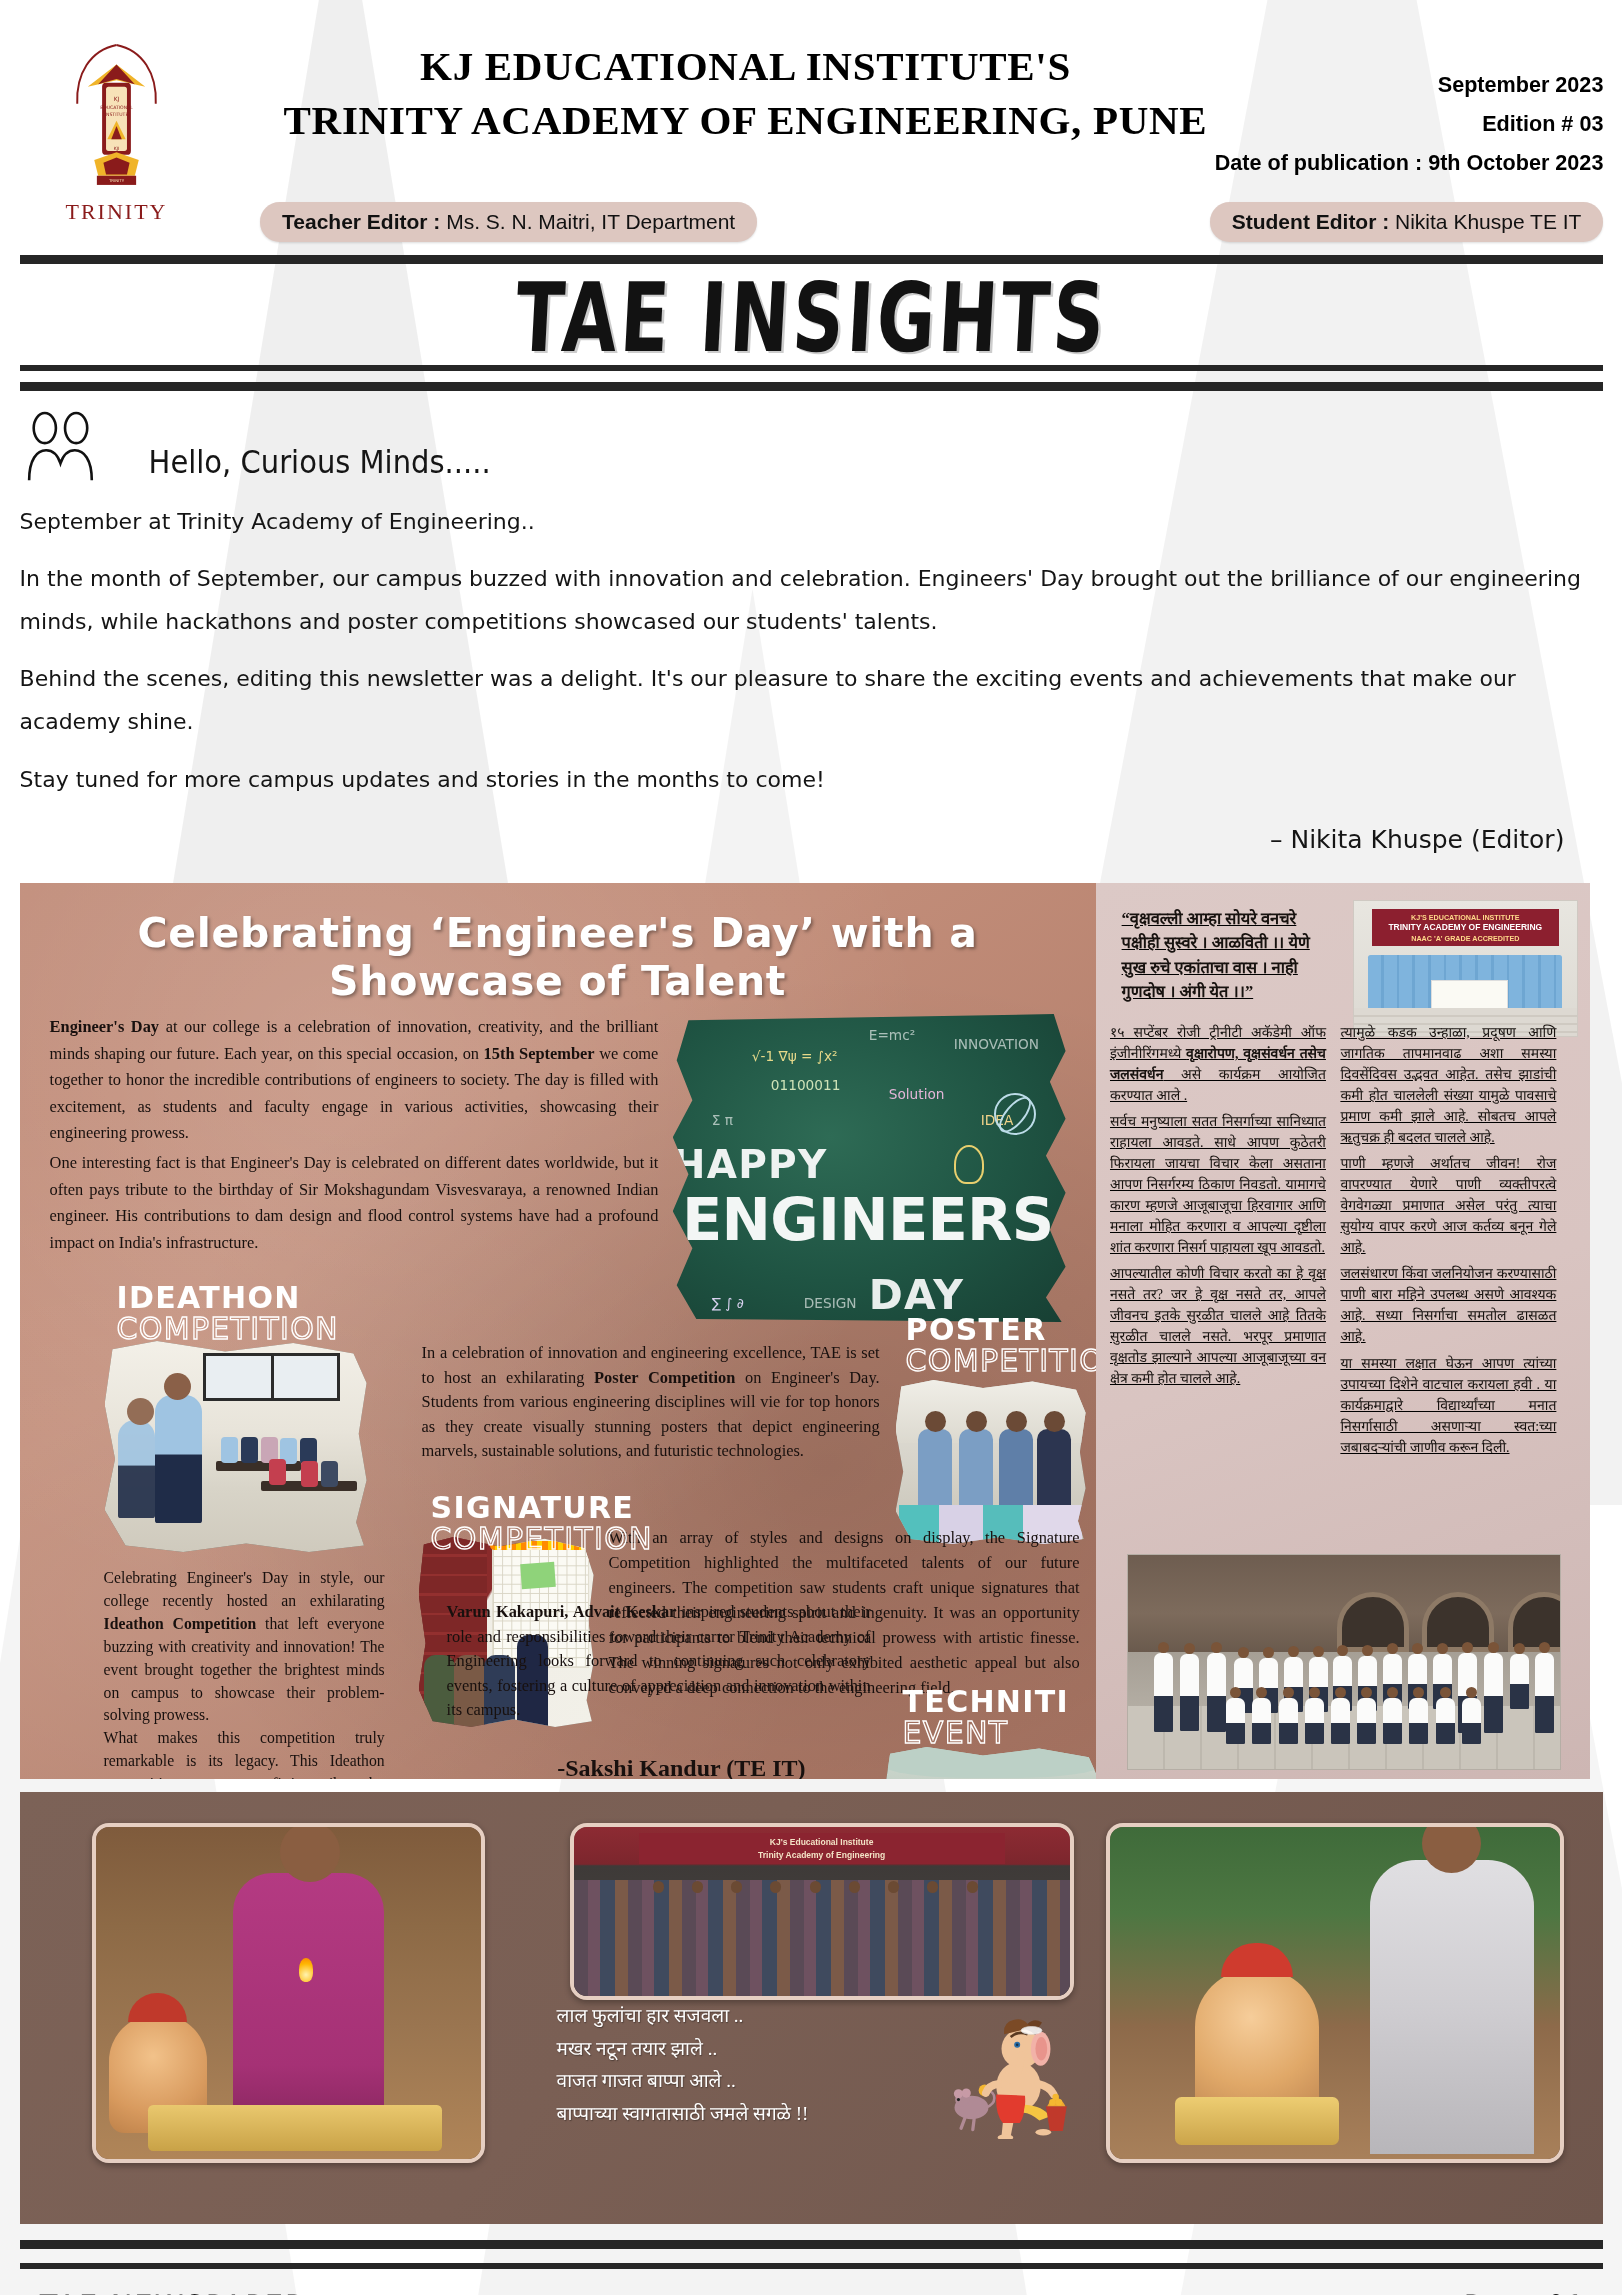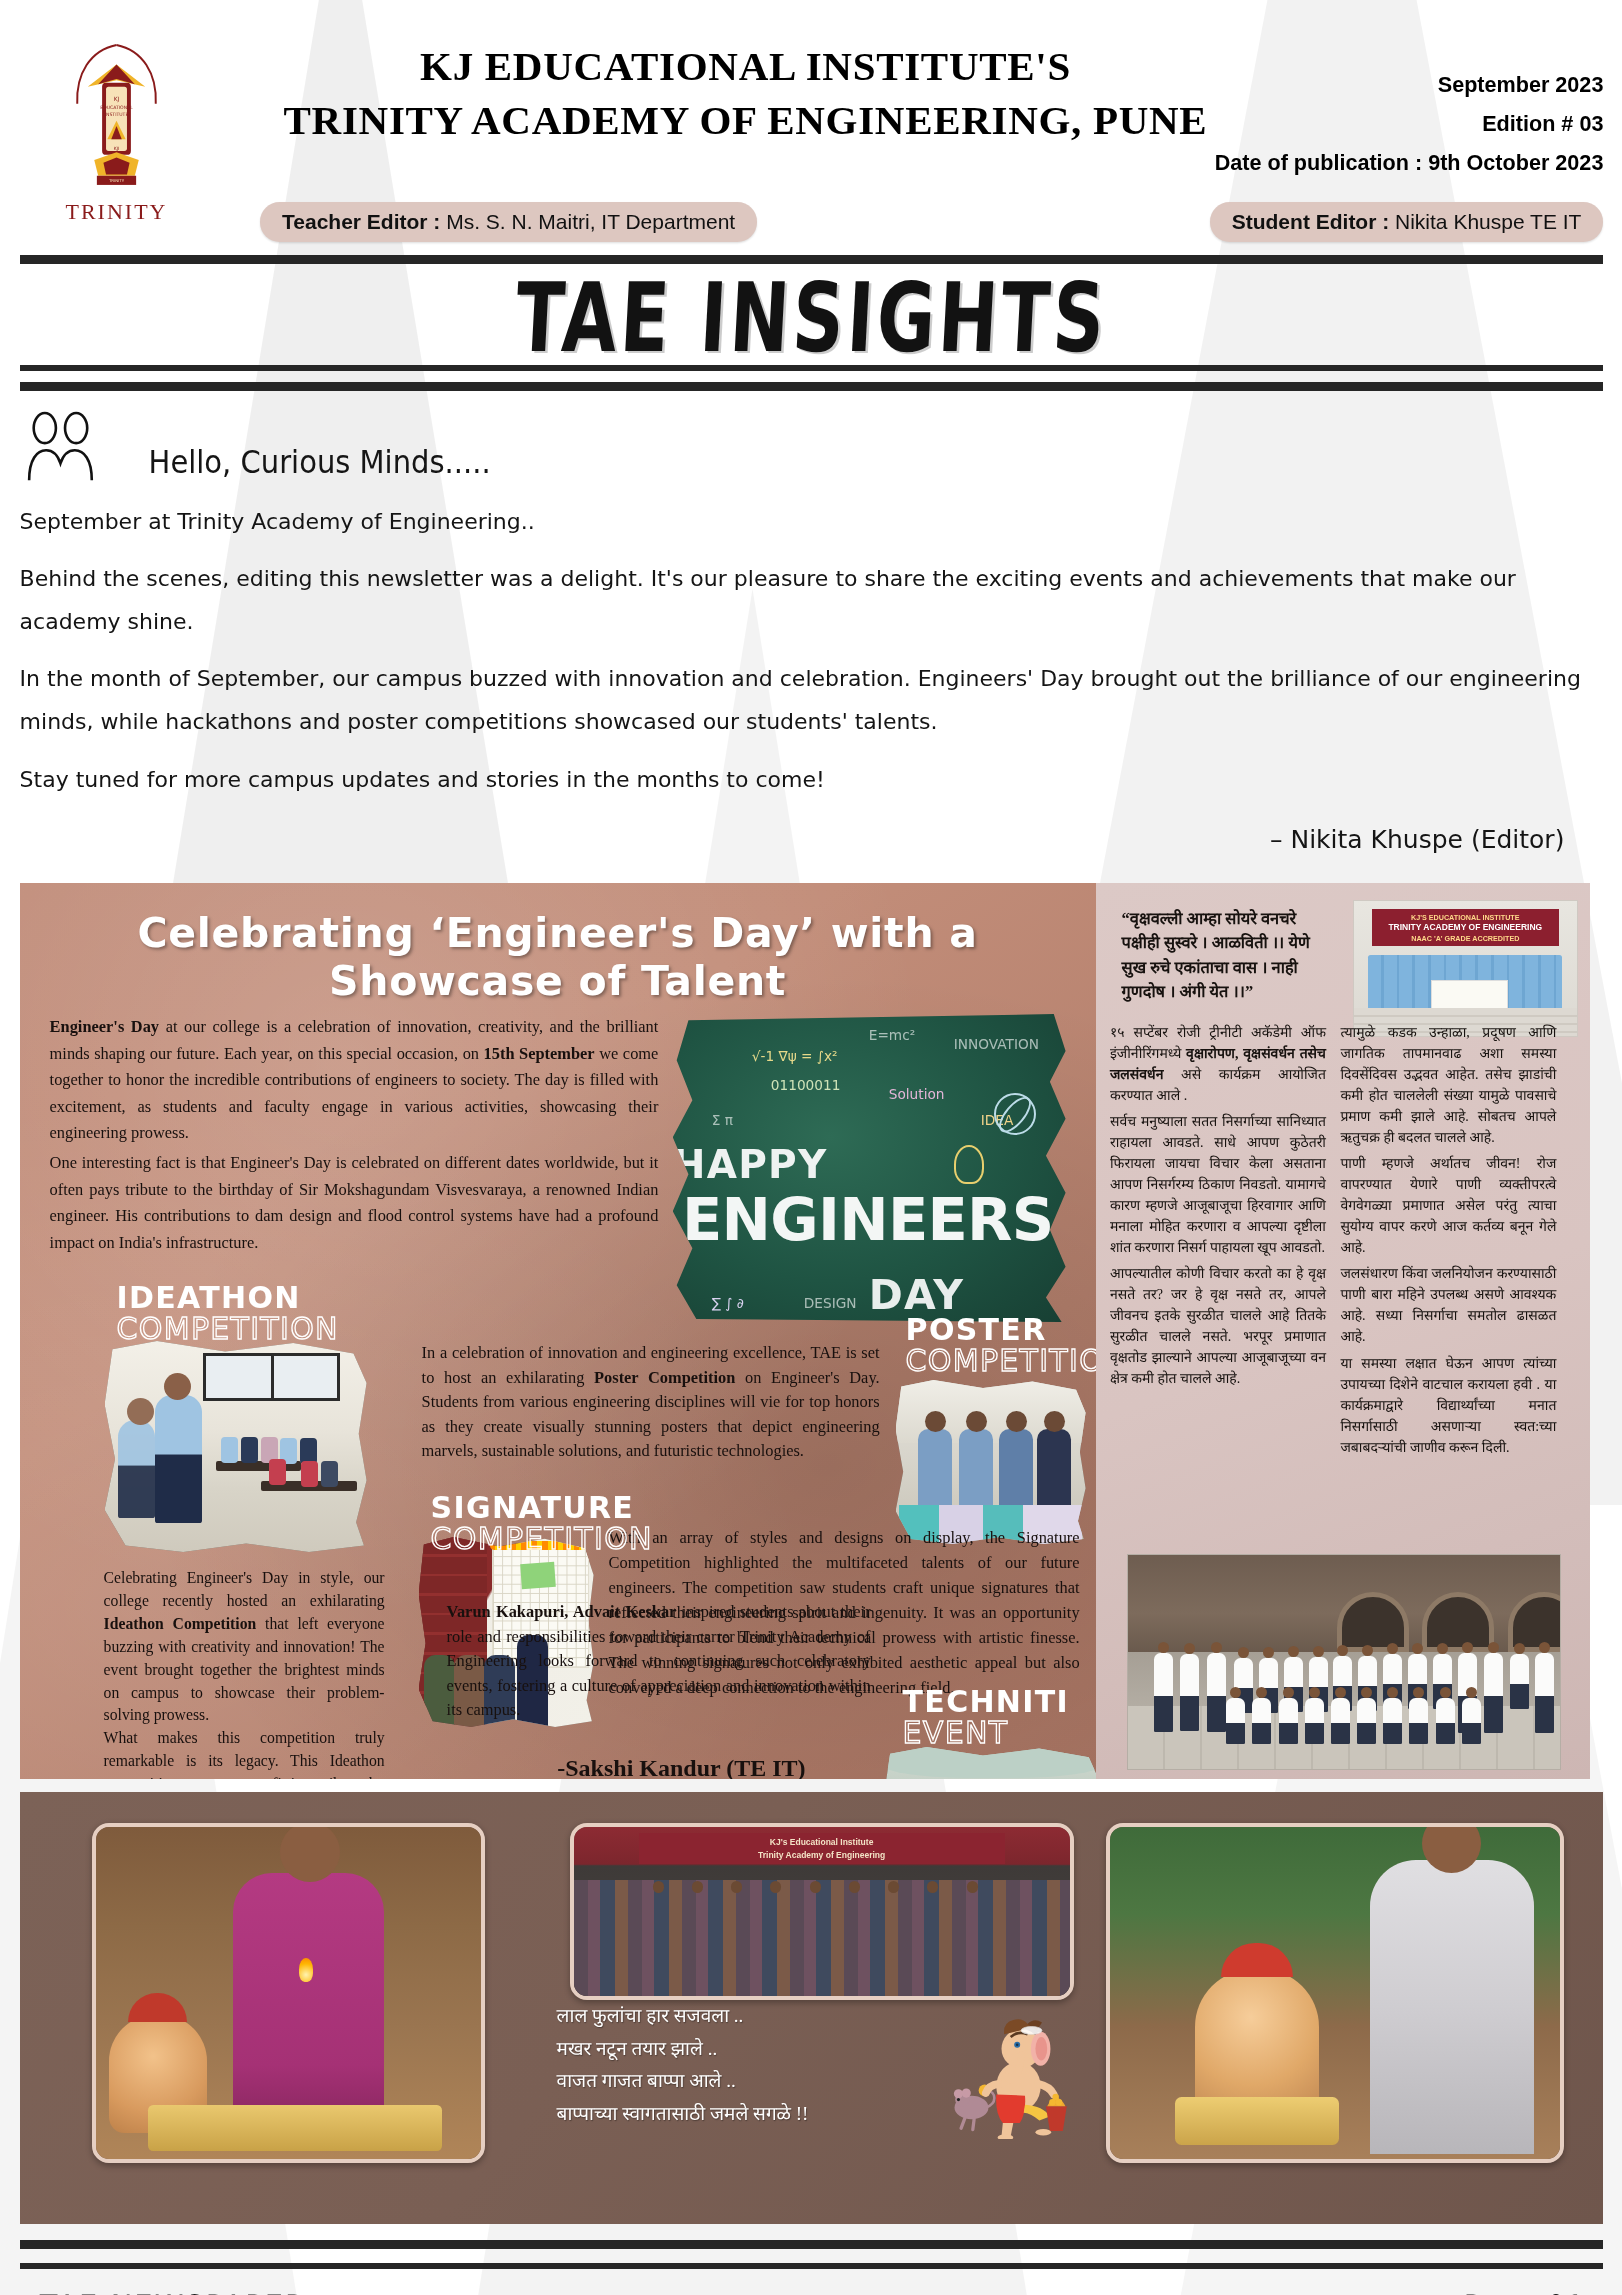--- a/index.html
+++ b/index.html
@@ -138,20 +138,21 @@
     background:
       radial-gradient(ellipse at 30% 20%, rgba(255,255,255,.16), transparent 55%),
       radial-gradient(ellipse at 75% 65%, rgba(0,0,0,.14), transparent 60%),
       radial-gradient(ellipse at 12% 80%, rgba(255,255,255,.10), transparent 50%);
   }
   .feature-right {
     position: relative;
     width: 494px;
     background: linear-gradient(160deg,#dcc9c6 0%, #d9c4c1 50%, #cdb6b3 100%);
     overflow: hidden;
+    text-decoration: underline;
   }
 
   .feature-title {
     position: relative; z-index: 3;
     text-align: center;
     font-family: "DejaVu Sans", sans-serif;
     font-size: 41px; font-weight: bold;
     color: #fff;
     padding: 26px 19.6px 9.2px 19.6px;
     text-shadow: 2px 2px 3.3px rgba(0,0,0,.35);
@@ -622,22 +623,22 @@
     <div class="note-head">
       <svg class="people-icon" viewBox="0 0 190 110">
         <ellipse cx="38" cy="26" rx="17" ry="23" fill="none" stroke="#111" stroke-width="4"></ellipse>
         <ellipse cx="86" cy="26" rx="17" ry="23" fill="none" stroke="#111" stroke-width="4"></ellipse>
         <path d="M14 106 C14 74 26 60 40 60 C50 60 58 68 62 80 C66 68 74 60 84 60 C98 60 110 74 110 106" fill="none" stroke="#111" stroke-width="4"></path>
       </svg>
       <div class="note-hello">Hello, Curious Minds.....</div>
     </div>
     <div class="note-body">
       <p>September at Trinity Academy of Engineering..</p>
+      <p>In the month of September, our campus buzzed with innovation and celebration. Engineers' Day brought out the brilliance of our engineering minds, while hackathons and poster competitions showcased our students' talents.</p>
       <p>Behind the scenes, editing this newsletter was a delight. It's our pleasure to share the exciting events and achievements that make our academy shine.</p>
-      <p>In the month of September, our campus buzzed with innovation and celebration. Engineers' Day brought out the brilliance of our engineering minds, while hackathons and poster competitions showcased our students' talents.</p>
       <p>Stay tuned for more campus updates and stories in the months to come!</p>
       <div class="note-sign">– Nikita Khuspe (Editor)</div>
     </div>
   </div>
 
   <div class="feature">
 
     <div class="feature-left">
 
       <div class="feature-title">Celebrating ‘Engineer's Day’ with a Showcase of Talent</div>

